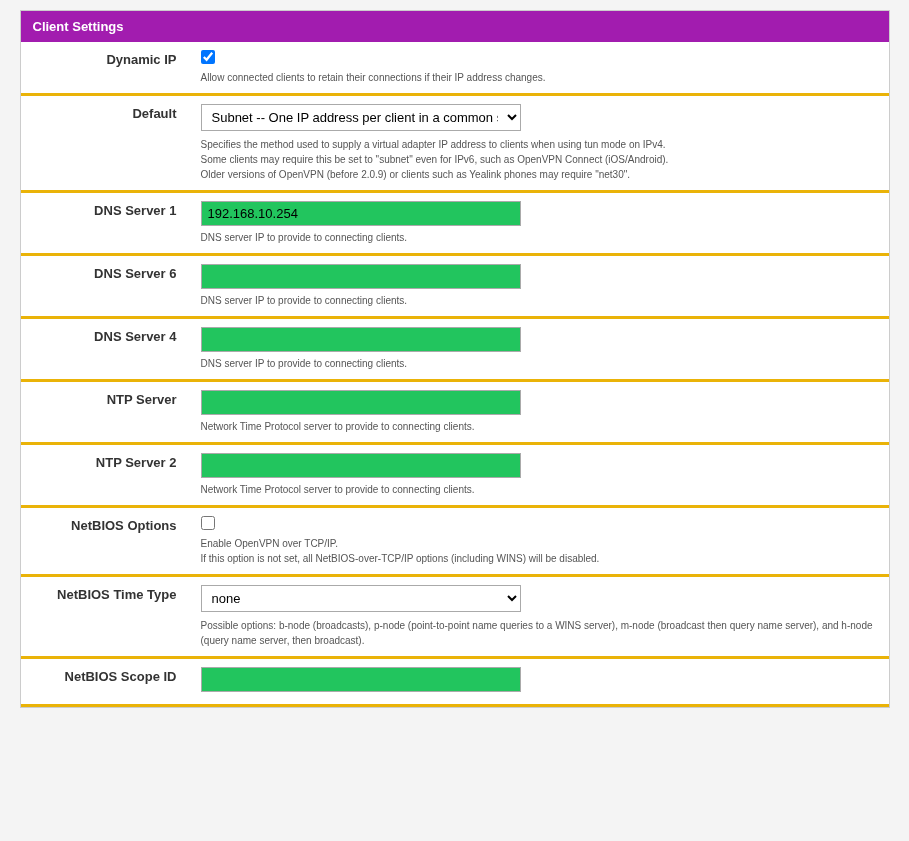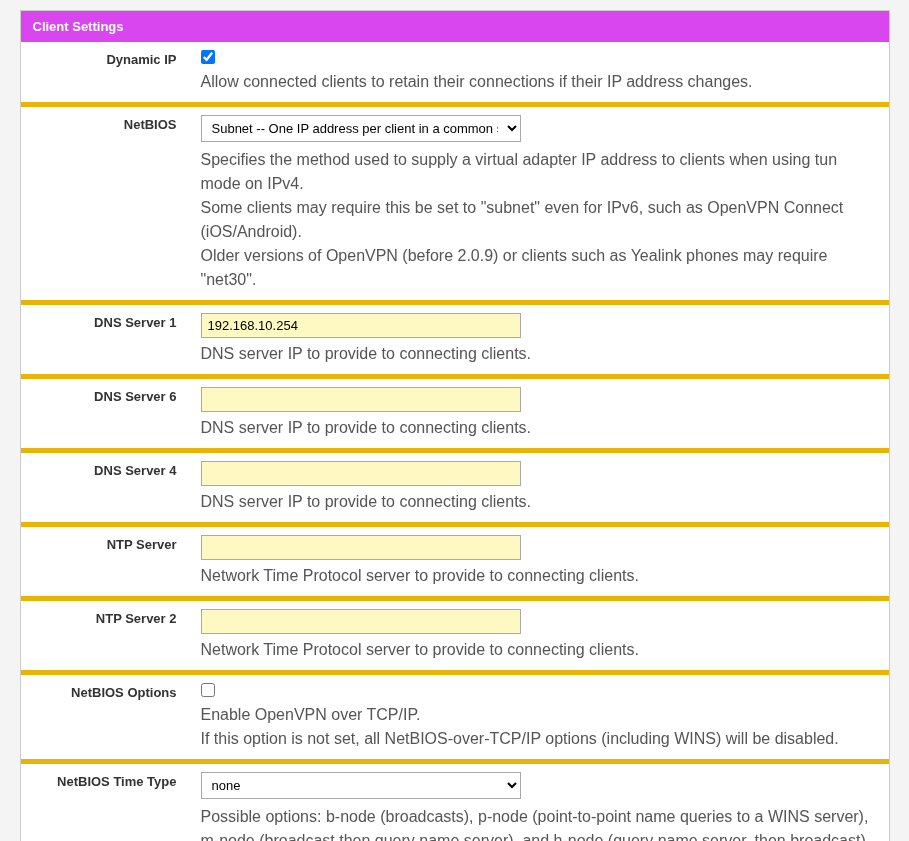--- a/index.html
+++ b/index.html
@@ -10,32 +10,32 @@
       color: #333;
       padding: 10px;
     }
     .panel {
       border: 1px solid #ccc;
       background: #fff;
       margin: 0 auto;
       max-width: 870px;
     }
     .panel-header {
-      background: #d946ef;
+      background: #a21caf;
       color: #fff;
       padding: 8px 12px;
       font-size: 13px;
       font-weight: bold;
     }
     table {
       width: 100%;
       border-collapse: collapse;
     }
     tr {
-      border-bottom: 5px solid #eab308;
+      border-bottom: 3px solid #eab308;
       margin-top: 9px;
     }
     td.label-cell {
       width: 170px;
       text-align: right;
       padding: 10px 14px 10px 10px;
       font-weight: bold;
       font-size: 13px;
       vertical-align: top;
       color: #333;
@@ -44,38 +44,38 @@
       padding: 8px 10px;
       vertical-align: top;
     }
     td.content-cell input[type="text"] {
       display: block;
       width: 320px;
       padding: 4px 6px;
       border: 1px solid #aaa;
       font-size: 13px;
       margin-bottom: 4px;
-      background: #fef9c3;
+      background: #22c55e;
     }
     td.content-cell select {
       display: block;
       width: 320px;
       padding: 4px 6px;
       border: 1px solid #aaa;
       font-size: 13px;
       margin-bottom: 6px;
       background: #fff;
     }
     td.content-cell input[type="checkbox"] {
       margin-bottom: 4px;
       width: 14px;
       height: 14px;
     }
     .description {
-      font-size: 16px;
+      font-size: 10px;
       color: #555;
       margin-top: 2px;
       line-height: 1.5;
     }
   </style>
 </head>
 <body>
 
 <div class="panel">
   <div class="panel-header">Client Settings</div>
@@ -84,21 +84,21 @@
     <tbody>
         <tr>
       <td class="label-cell">Dynamic IP</td>
       <td class="content-cell">
         <input type="checkbox" checked="" style="">
         <div class="description">Allow connected clients to retain their connections if their IP address changes.</div>
       </td>
     </tr>
 
     <tr>
-      <td class="label-cell">NetBIOS</td>
+      <td class="label-cell">Default</td>
       <td class="content-cell">
         <select>
           <option>Subnet -- One IP address per client in a common subnet</option>
           <option>net30 -- Isolated /30 network per client</option>
           <option>p2p -- Point-to-Point topology</option>
         </select>
         <div class="description">Specifies the method used to supply a virtual adapter IP address to clients when using tun mode on IPv4.<br>Some clients may require this be set to "subnet" even for IPv6, such as OpenVPN Connect (iOS/Android).<br>Older versions of OpenVPN (before 2.0.9) or clients such as Yealink phones may require "net30".</div>
       </td>
     </tr>
 

